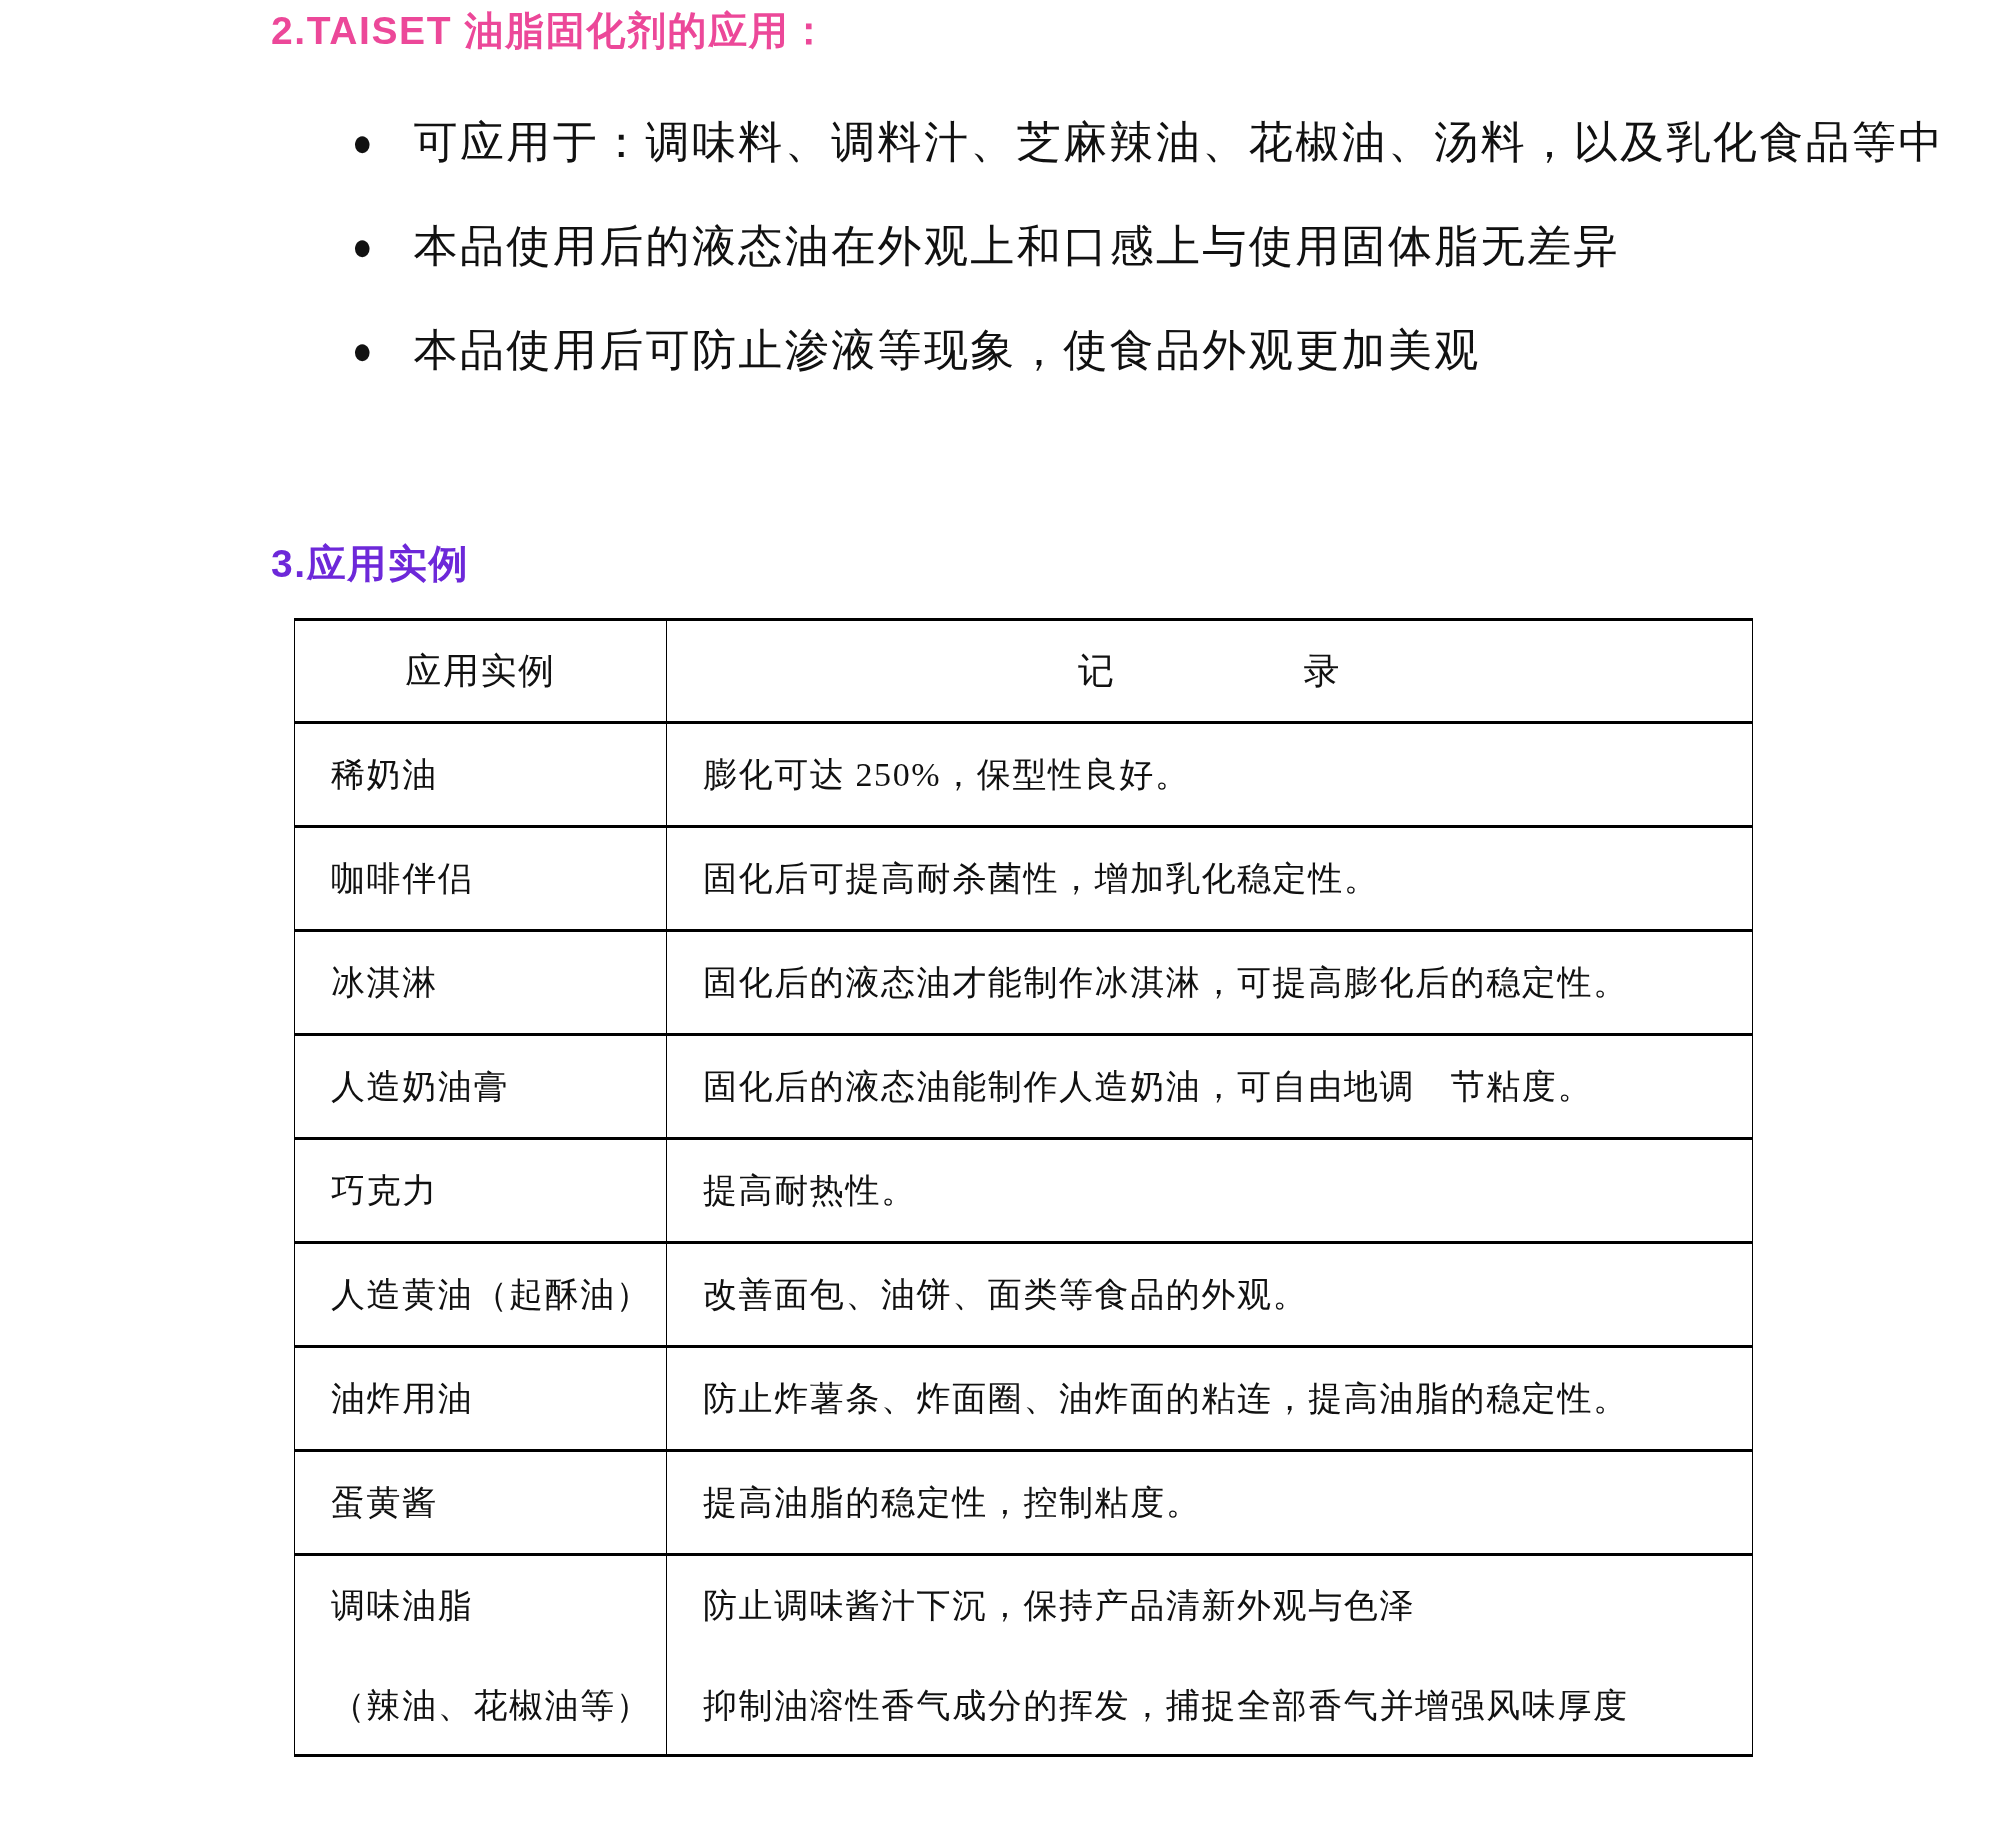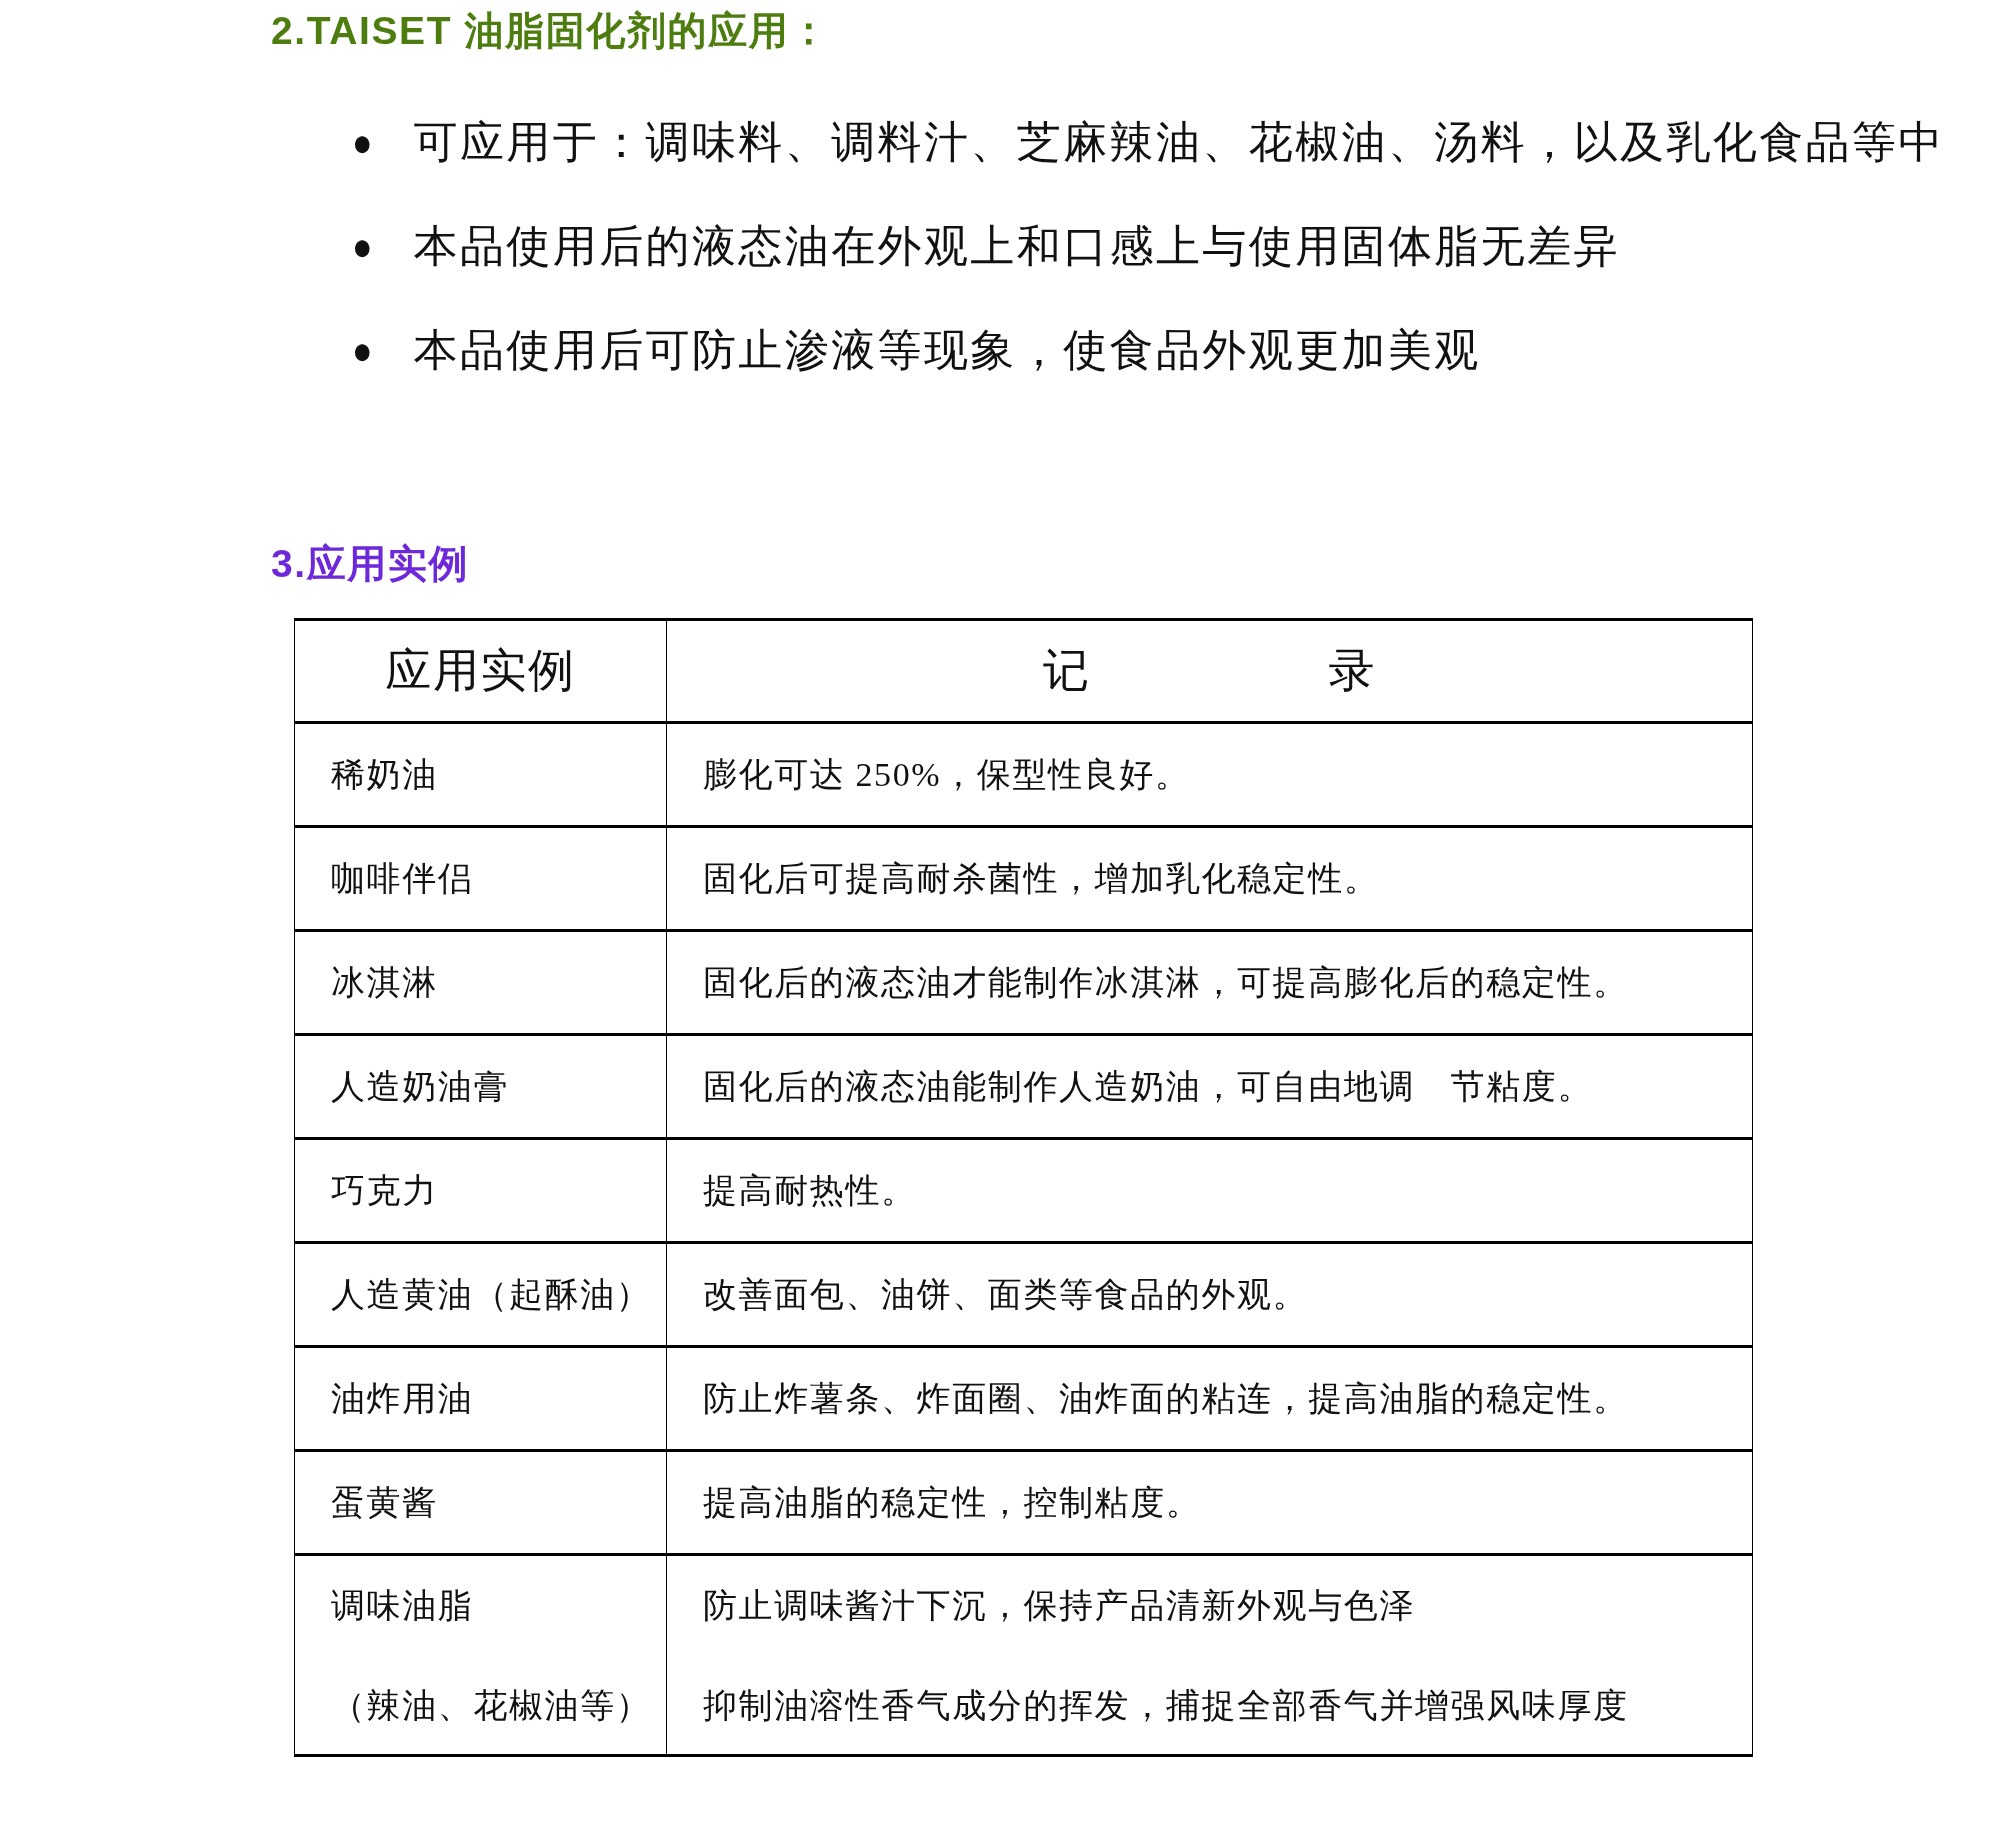--- a/index.html
+++ b/index.html
@@ -66,41 +66,41 @@
     border-right: 1.6px solid #000;
     border-top: 3.2px solid #000;
     border-bottom: 3.2px solid #000;
     vertical-align: middle;
     padding: 0;
     overflow: hidden;
   }
   .apps-table th {
     height: 100px;
     font-weight: normal;
-    font-size: 46px;
+    font-size: 36px;
     text-align: center;
     white-space: pre;
   }
   .apps-table td {
     height: 101px;
     padding-left: 36px;
     text-align: left;
     line-height: 45px;
     white-space: nowrap;
   }
   .apps-table tr.row-tall td { height: 198px; white-space: normal; }
   .cell-line { display: block; line-height: 45px; white-space: nowrap; }
   .cell-line + .cell-line { margin-top: 55px; }
 </style>
 </head>
 <body>
 
 <div class="page">
 
-  <div class="heading heading-2 accent" style="color: #4d7c0f;">2.TAISET 油脂固化剂的应用：</div>
+  <div class="heading heading-2 accent" style="color: #ec4899;">2.TAISET 油脂固化剂的应用：</div>
 
   <div class="bullet-item b1">
     <span class="bullet-dot">●</span>
     <span class="bullet-text">可应用于：调味料、调料汁、芝麻辣油、花椒油、汤料，以及乳化食品等中</span>
   </div>
   <div class="bullet-item b2">
     <span class="bullet-dot">●</span>
     <span class="bullet-text">本品使用后的液态油在外观上和口感上与使用固体脂无差异</span>
   </div>
   <div class="bullet-item b3">

